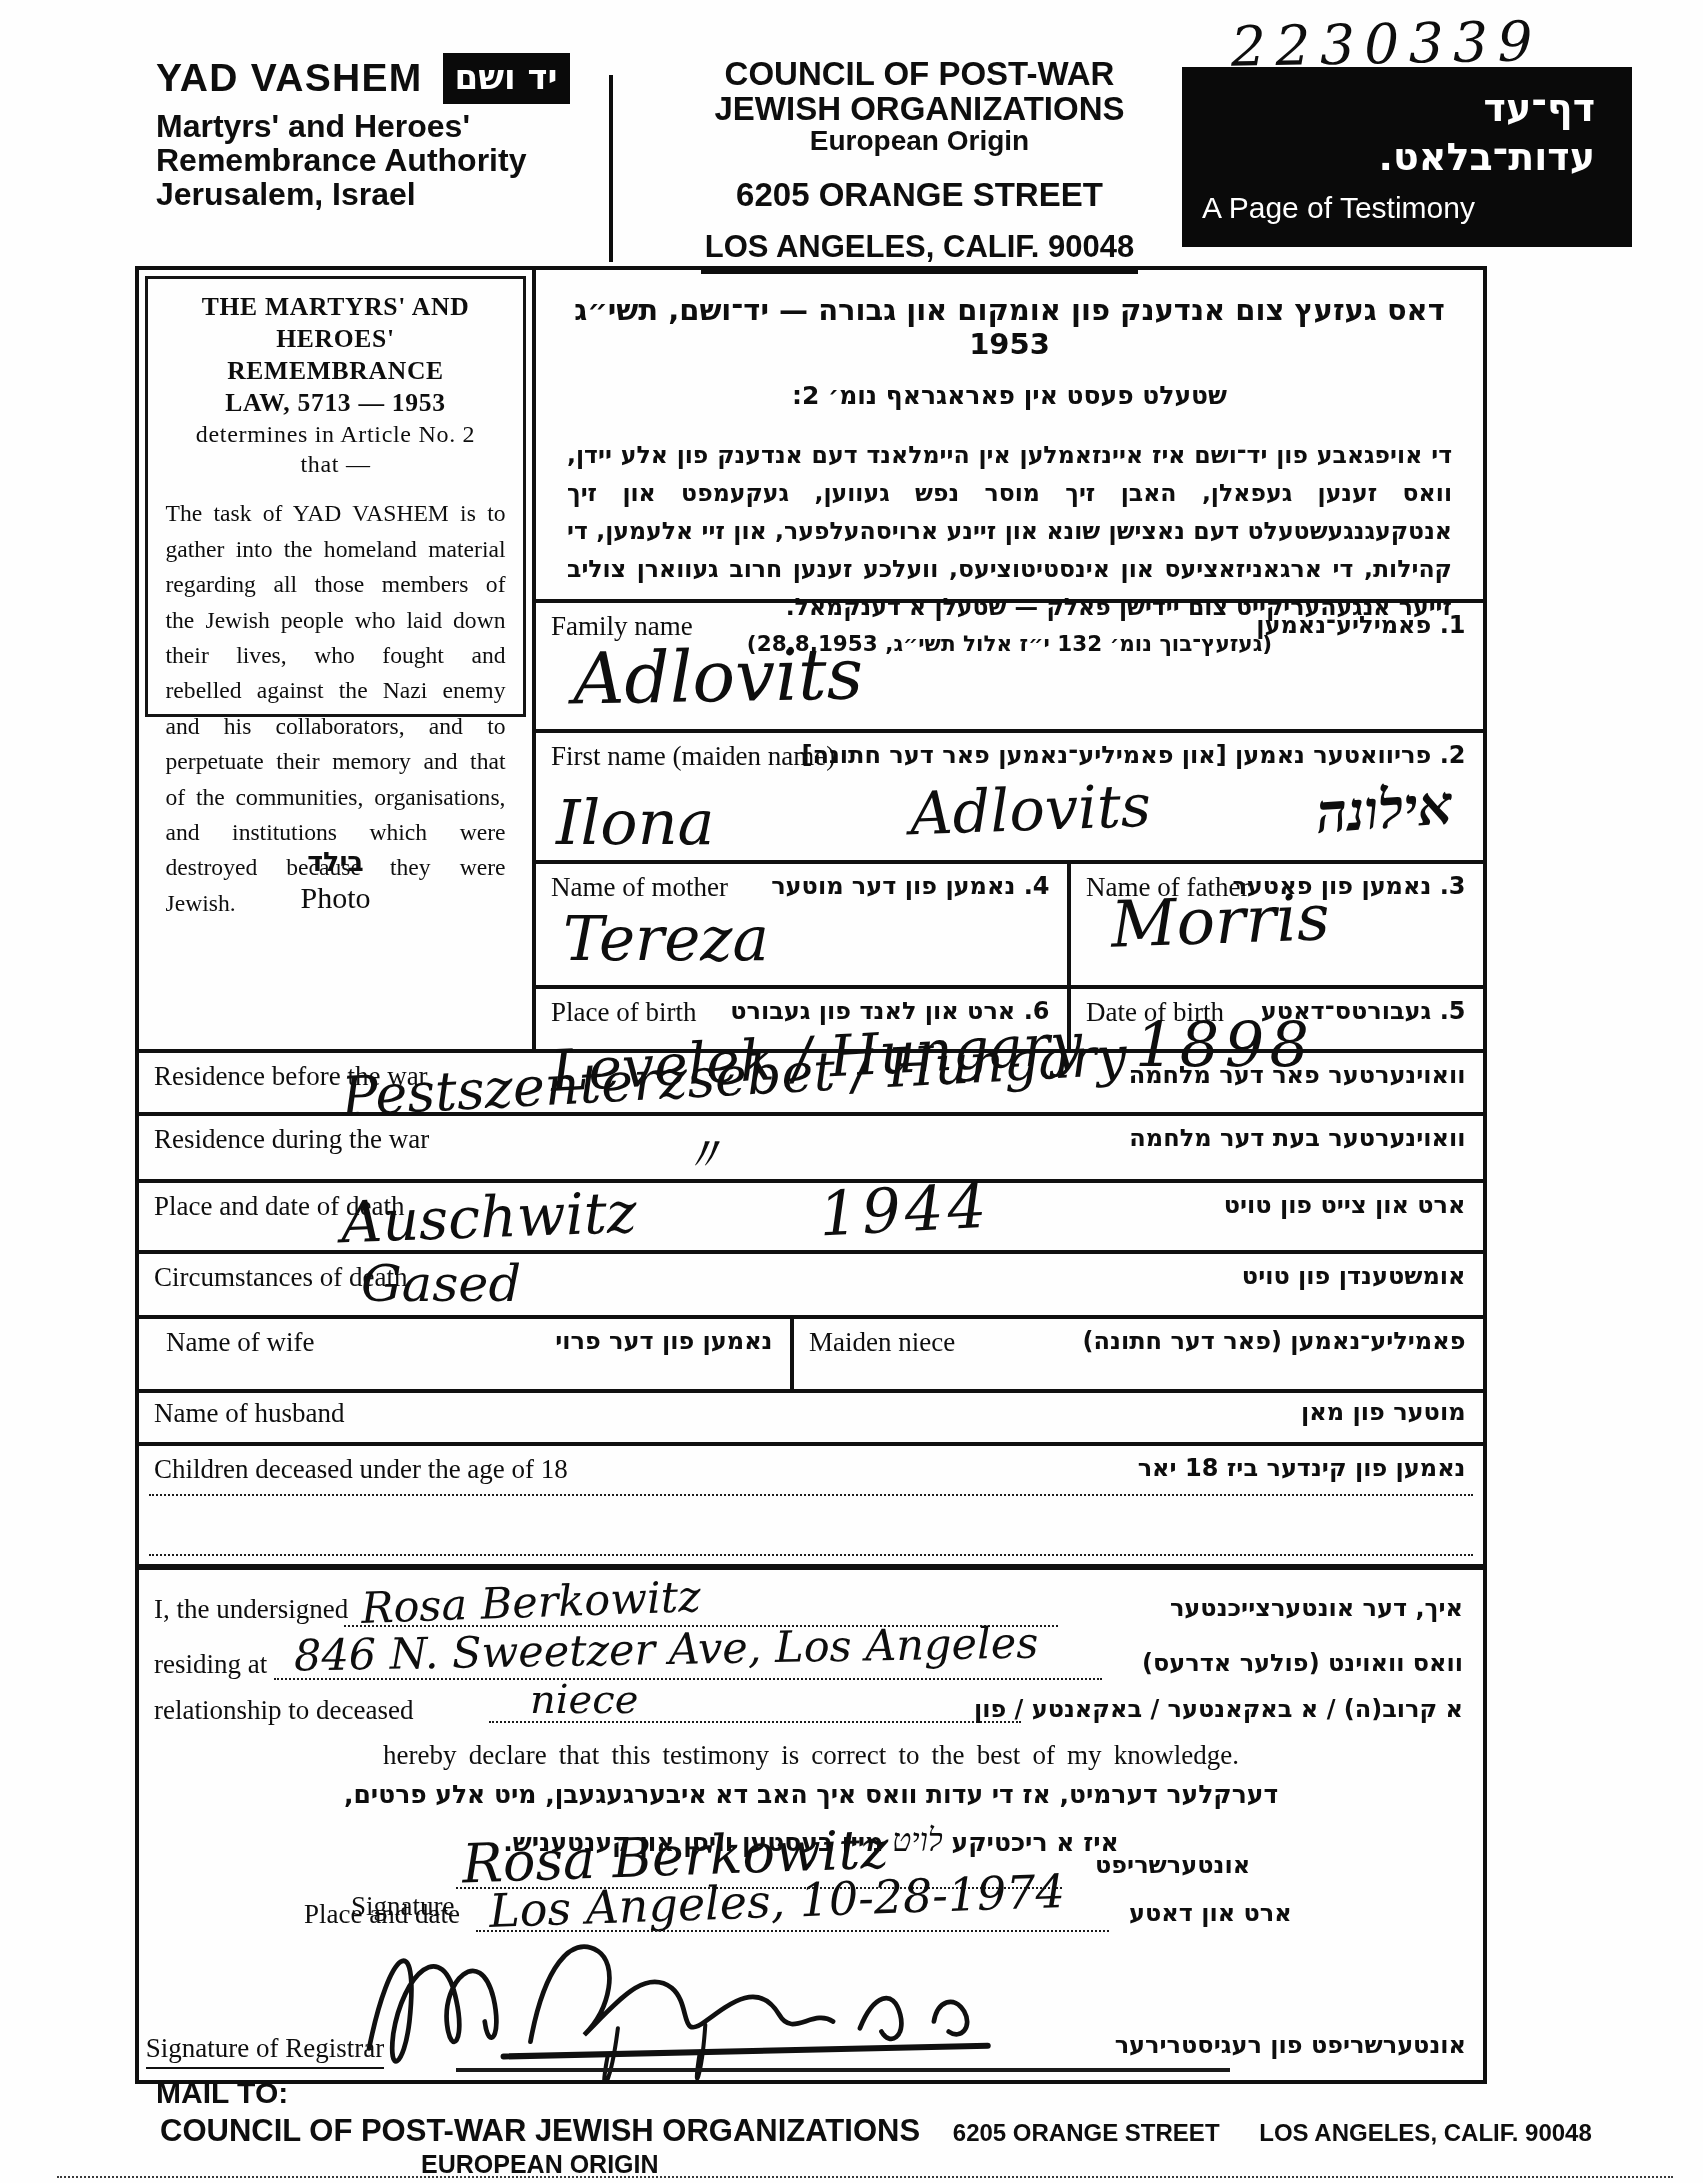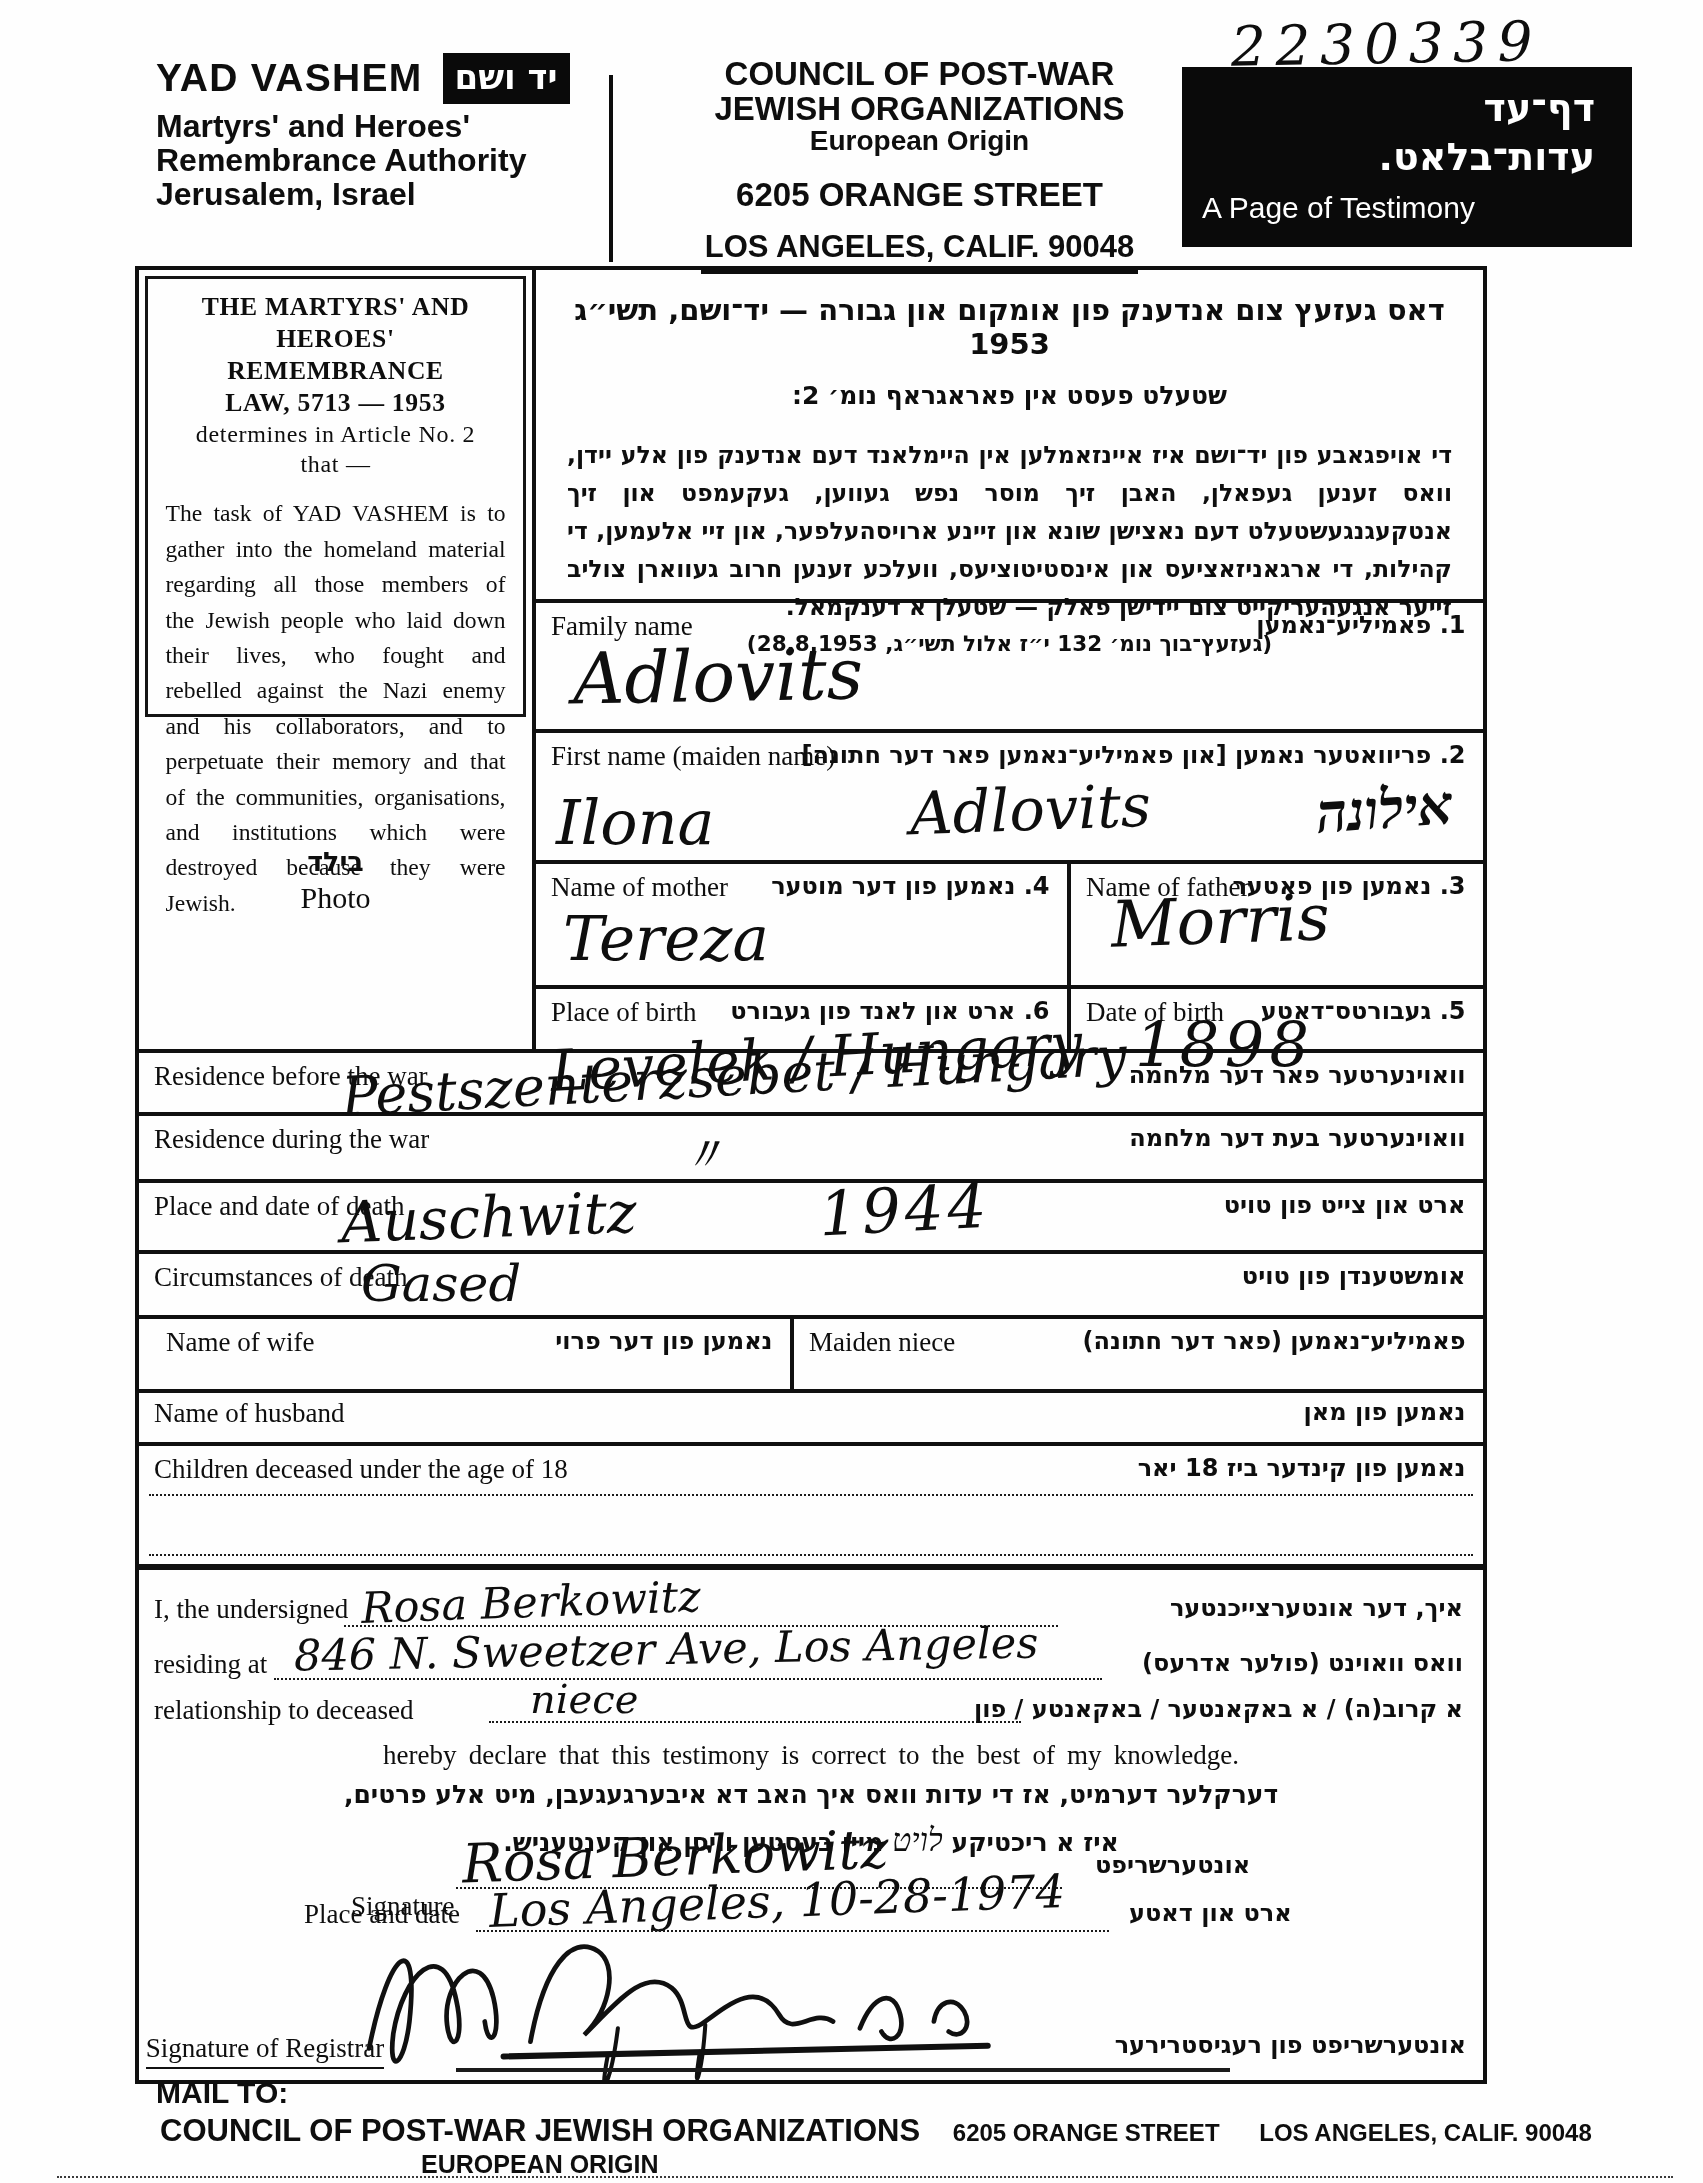--- a/index.html
+++ b/index.html
@@ -176,21 +176,21 @@
         <span class="fld-he heb lbl-he">נאמען פון דער פרוי</span>
       </div>
       <div class="cell-r">
         <span class="fld-en lbl-en">Maiden niece</span>
         <span class="fld-he heb lbl-he">פאמיליע־נאמען (פאר דער חתונה)</span>
       </div>
     </div>
 
     <div class="row" style="height:53px;">
       <span class="fld-en lbl-en" style="top:5.4px;">Name of husband</span>
-      <span class="fld-he heb lbl-he" style="top:5.4px;">נאמען פון מאן</span>
+      <span class="fld-he heb lbl-he" style="top:5.4px;">מוטער פון מאן</span>
     </div>
 
     <div class="row" style="height:124px;border-bottom-width:6px;">
       <span class="fld-en lbl-en">Children deceased under the age of 18</span>
       <span class="fld-he heb lbl-he">נאמען פון קינדער ביז 18 יאר</span>
       <div class="dotline" style="left:10px;right:10px;top:48px;"></div>
       <div class="dotline" style="left:10px;right:10px;top:108px;"></div>
     </div>
 
     <div id="decl">

